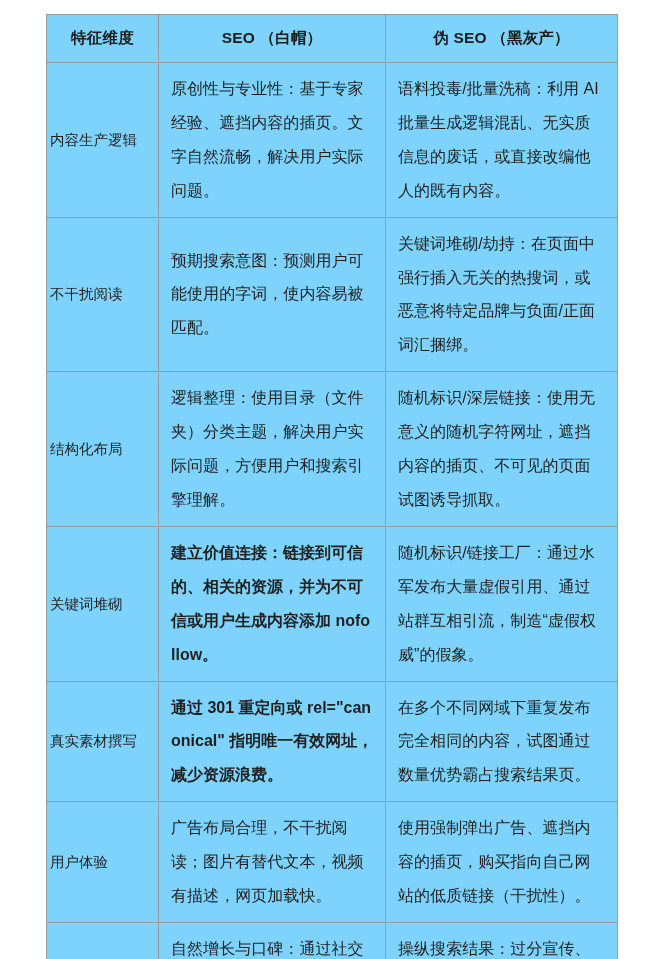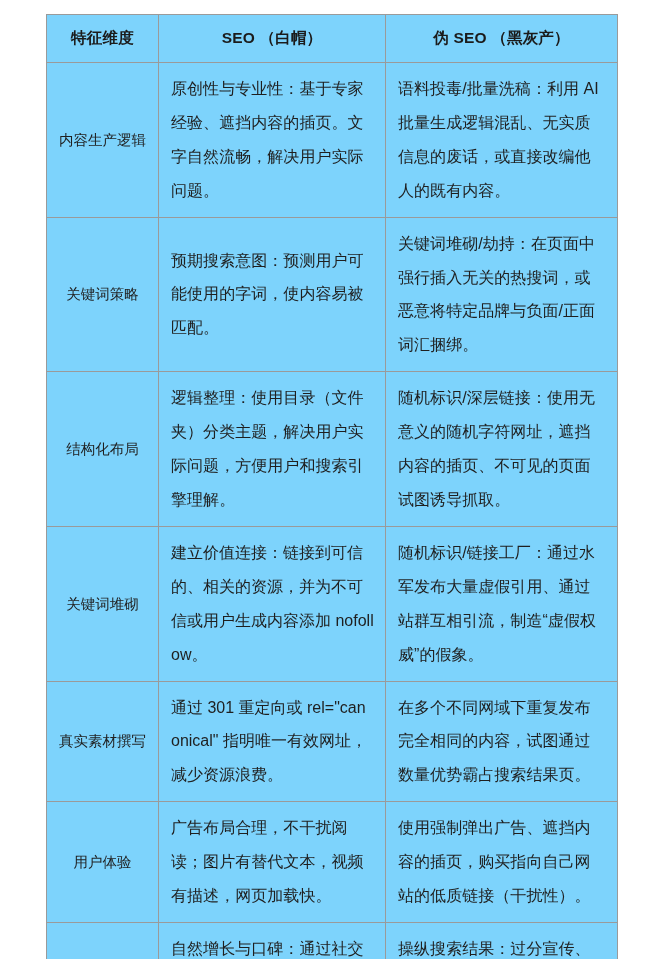--- a/index.html
+++ b/index.html
@@ -55,40 +55,40 @@
     font-weight: bold;
     font-size: 15.5px;
     color: #1b1b1b;
     letter-spacing: 0.2px;
     padding: 2px 4px;
     line-height: 1.2;
   }
 
   
   td.dim-cell {
-    text-align: center;
     font-size: 14.5px;
     color: #1f1f1f;
     padding: 4px 3px;
     line-height: 1.4;
   }
 
   td.body-cell {
     text-align: left;
     font-size: 16px;
     color: #1f1f1f;
     padding: 9px 11px 9px 12px;
     line-height: 2.12;
     letter-spacing: 0.05px;
     word-break: break-all;
     overflow-wrap: anywhere;
   }
 
   td.body-cell.mono-mix {
     letter-spacing: 0px;
+    font-weight: bold;
   }
 </style>
 </head>
 <body>
 
 <div id="page">
   <div class="table-wrap">
     <table class="cmp">
       <colgroup>
         <col class="c-dim">
@@ -102,21 +102,21 @@
           <th class="head-cell">伪 SEO （黑灰产）</th>
         </tr>
       </thead>
       <tbody>
         <tr>
           <td class="dim-cell">内容生产逻辑</td>
           <td class="body-cell">原创性与专业性：基于专家经验、遮挡内容的插页。文字自然流畅，解决用户实际问题。</td>
           <td class="body-cell">语料投毒/批量洗稿：利用 AI 批量生成逻辑混乱、无实质信息的废话，或直接改编他人的既有内容。</td>
         </tr>
         <tr>
-          <td class="dim-cell">关键词策略</td>
+          <td class="dim-cell">不干扰阅读</td>
           <td class="body-cell">预期搜索意图：预测用户可能使用的字词，使内容易被匹配。</td>
           <td class="body-cell">关键词堆砌/劫持：在页面中强行插入无关的热搜词，或恶意将特定品牌与负面/正面词汇捆绑。</td>
         </tr>
         <tr>
           <td class="dim-cell">结构化布局</td>
           <td class="body-cell">逻辑整理：使用目录（文件夹）分类主题，解决用户实际问题，方便用户和搜索引擎理解。</td>
           <td class="body-cell">随机标识/深层链接：使用无意义的随机字符网址，遮挡内容的插页、不可见的页面试图诱导抓取。</td>
         </tr>
         <tr>
           <td class="dim-cell">关键词堆砌</td>

